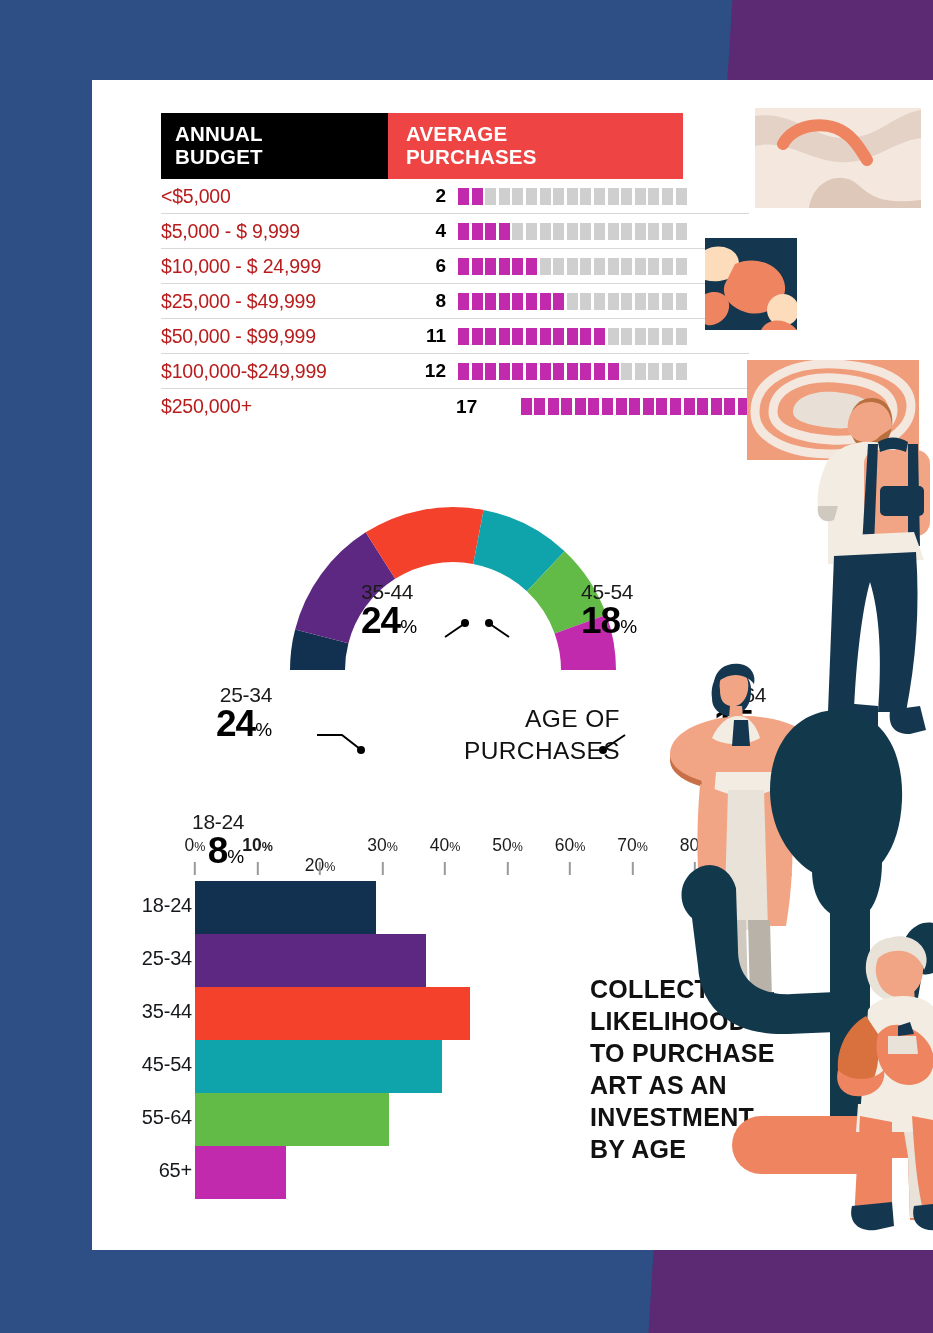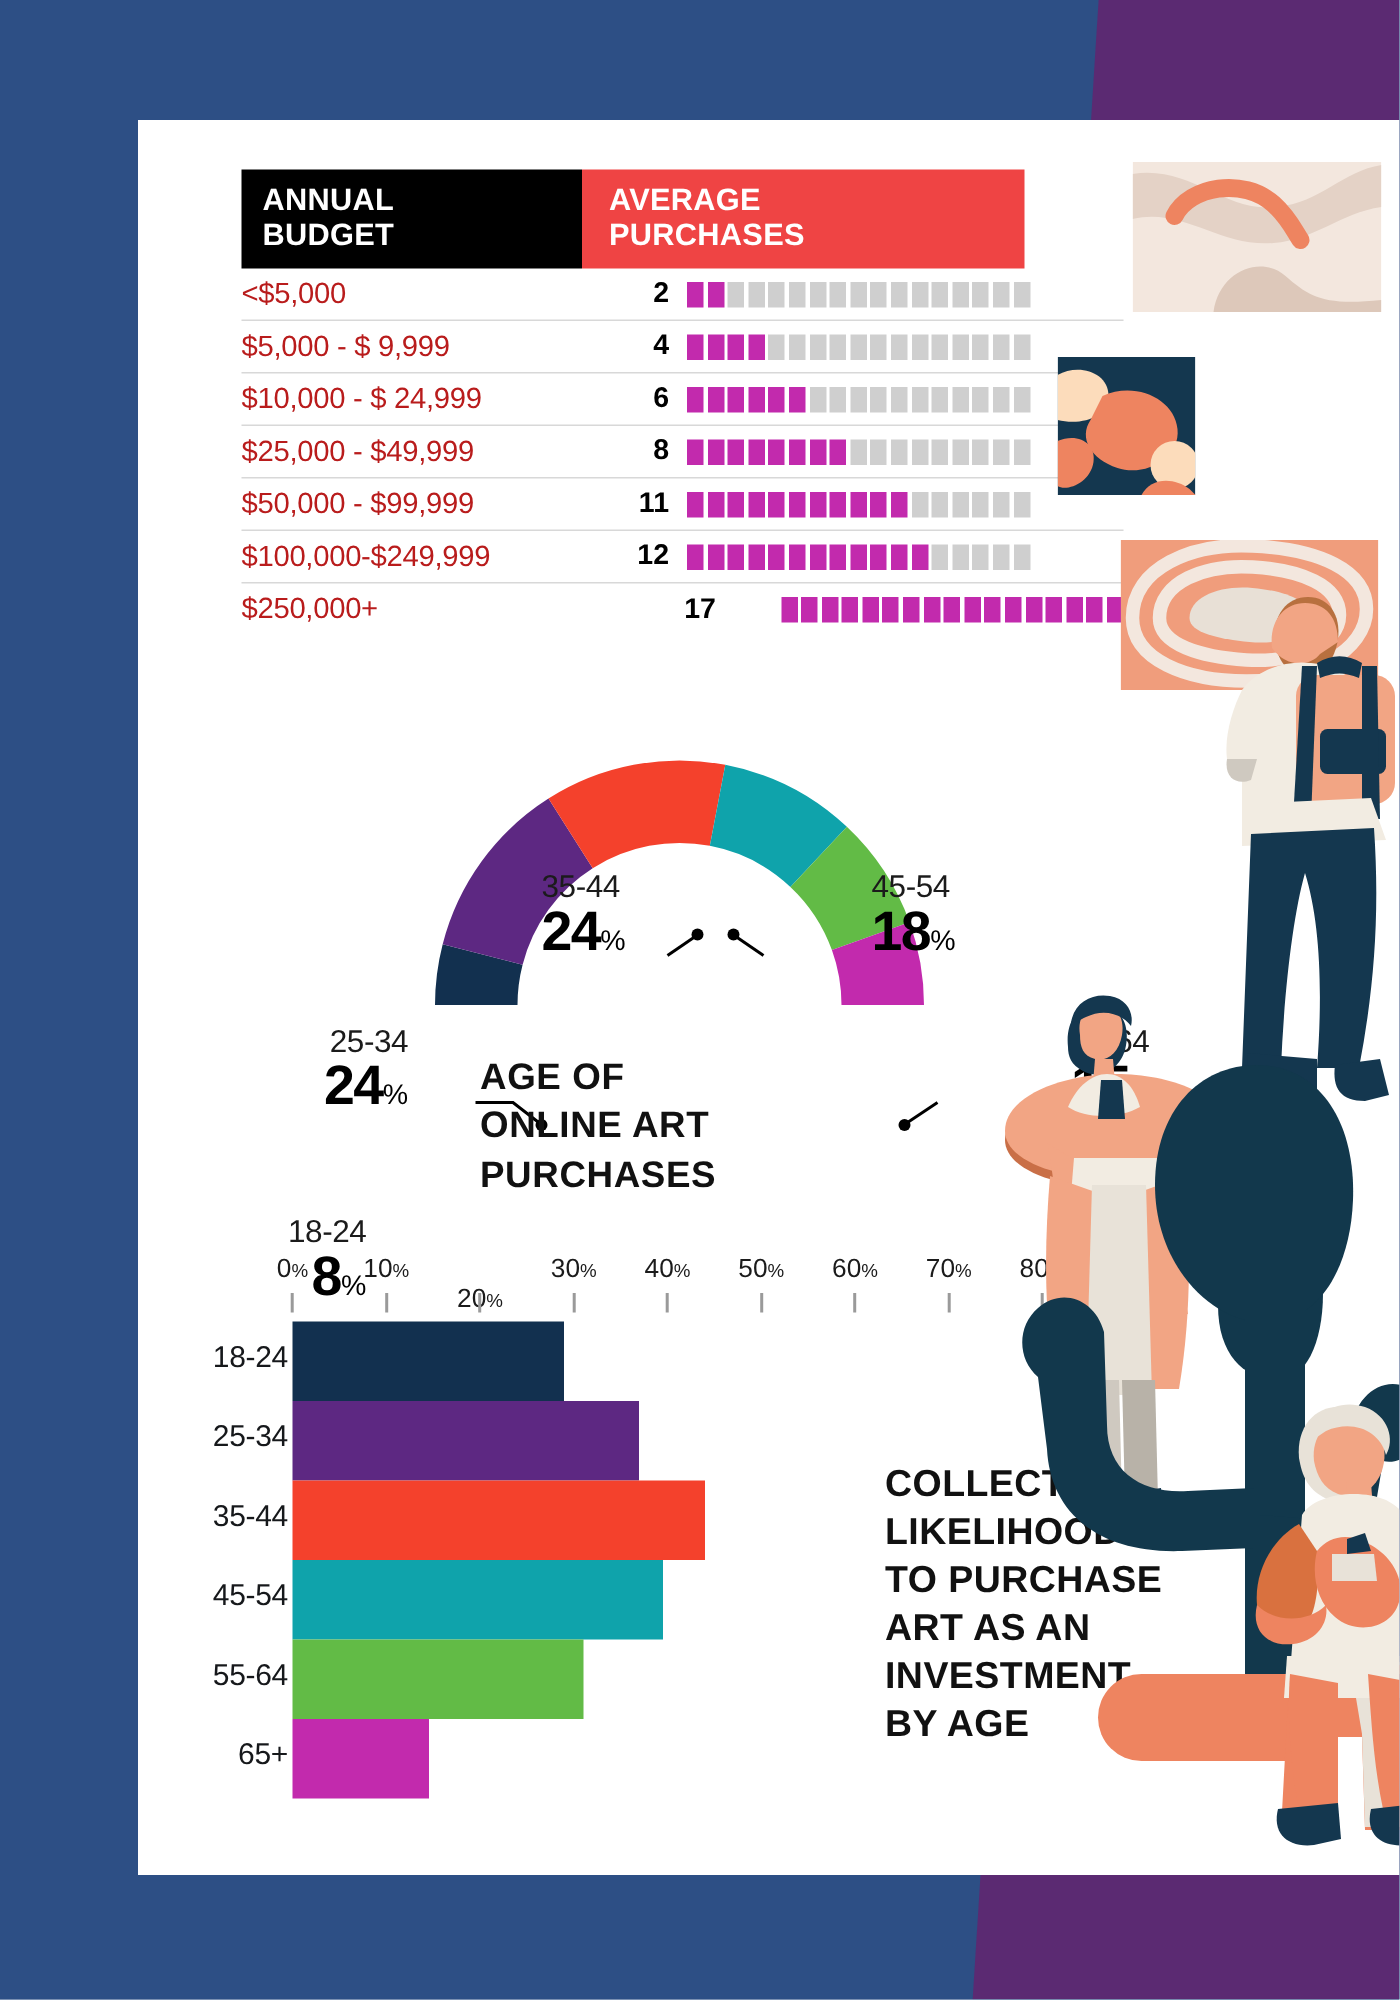--- a/index.html
+++ b/index.html
@@ -41,21 +41,21 @@
           font-weight:bold; color:#000; padding-right:5px; }
   .t-ticks{ display:flex; gap:2.6px; padding-left:7px; }
   .tick{ width:11px; height:17px; background:#cfcfcf; }
   .tick.on{ background:#c22aad; }
 
   
   .donut-wrap{ position:absolute; left:0px; top:405px; width:720px; height:330px; }
   .donut{ position:absolute; left:196px; top:20px; }
   .donut-title{
     position:absolute; left:228px; top:218px; width:300px;
-    text-align:left; font-weight:bold; font-size:24.5px;
+    text-align:right; font-weight:normal; font-size:24.5px;
     line-height:1.32; color:#111; letter-spacing:.4px;
   }
   .lab{ position:absolute; }
   .lab .age{ font-size:21px; color:#1b1b1b; font-weight:400;
              letter-spacing:-.3px; white-space:nowrap; }
   .lab .val{ font-size:37px; font-weight:bold; color:#000;
              line-height:.92; letter-spacing:-1px; white-space:nowrap; }
   .lab .val .pc{ font-size:19px; font-weight:400; letter-spacing:0; }
   .lab.r{ text-align:right; }
 
@@ -309,21 +309,20 @@
         <circle cx="269" cy="265" r="4"></circle>
         <circle cx="373" cy="138" r="4"></circle>
         <circle cx="397" cy="138" r="4"></circle>
         <circle cx="511" cy="265" r="4"></circle>
         <circle cx="544" cy="337" r="4"></circle>
       </g>
     </svg>
 
     <div class="donut-title">
       <div>AGE OF</div>
-      <div>ONLINE ART</div>
       <div>PURCHASES</div>
     </div>
 
     <div class="lab l1824 r">
       <div class="age">18-24</div>
       <div class="val"><span>8</span><span class="pc">%</span></div>
     </div>
     <div class="lab l2534 r">
       <div class="age">25-34</div>
       <div class="val"><span>24</span><span class="pc">%</span></div>
@@ -343,21 +342,21 @@
     <div class="lab l65">
       <div class="age">65+</div>
       <div class="val"><span>11</span><span class="pc">%</span></div>
     </div>
   </div>
 
   <div class="bars-wrap">
     <div class="axis" id="bar-axis">
         <div class="axlab" style="left: 0px;"><span>0</span><span class="pc">%</span></div>
         <div class="axtick" style="left: 0px;"></div>
-        <div class="axlab" style="left: 62.5px;"><span>10</span><span class="pc">%</span></div>
+        <div class="axlab" style="left: 62.5px; font-weight: bold;"><span>10</span><span class="pc">%</span></div>
         <div class="axtick" style="left: 62.5px;"></div>
         <div class="axlab" style="left: 125px; margin-top: 20px;"><span>20</span><span class="pc">%</span></div>
         <div class="axtick" style="left: 125px;"></div>
         <div class="axlab" style="left: 187.5px;"><span>30</span><span class="pc">%</span></div>
         <div class="axtick" style="left: 187.5px;"></div>
         <div class="axlab" style="left: 250px;"><span>40</span><span class="pc">%</span></div>
         <div class="axtick" style="left: 250px;"></div>
         <div class="axlab" style="left: 312.5px;"><span>50</span><span class="pc">%</span></div>
         <div class="axtick" style="left: 312.5px;"></div>
         <div class="axlab" style="left: 375px;"><span>60</span><span class="pc">%</span></div>

